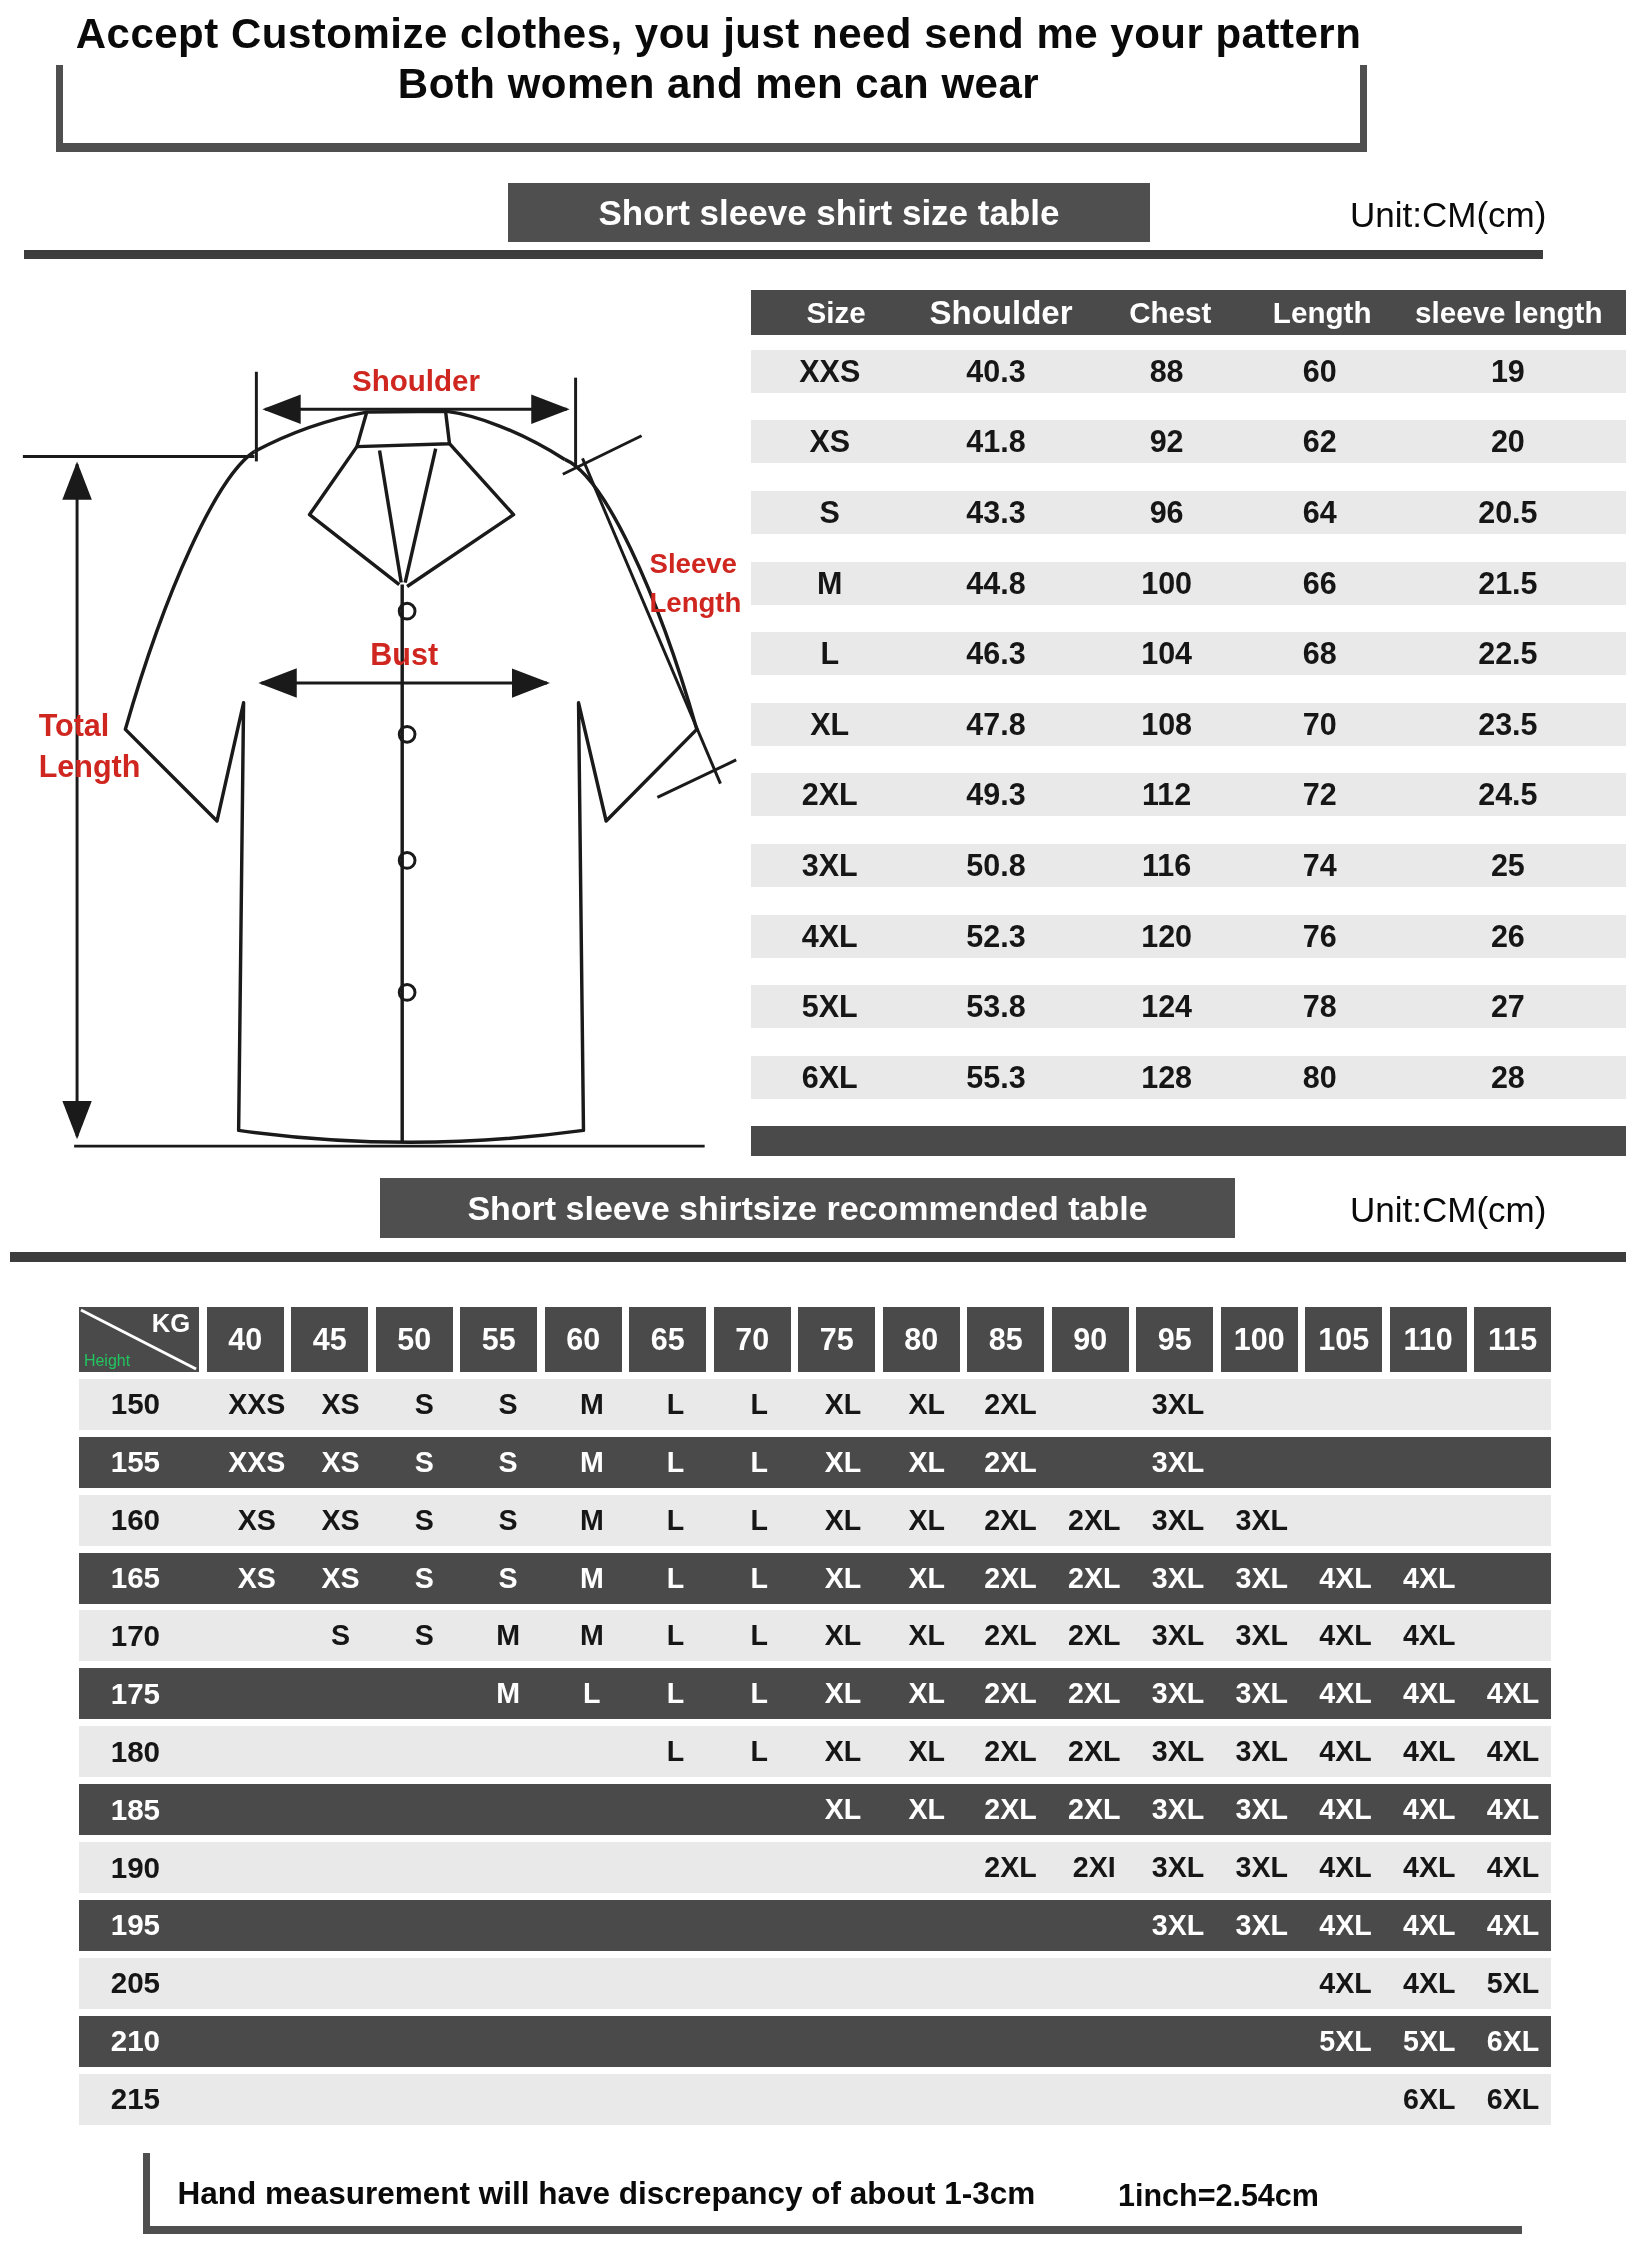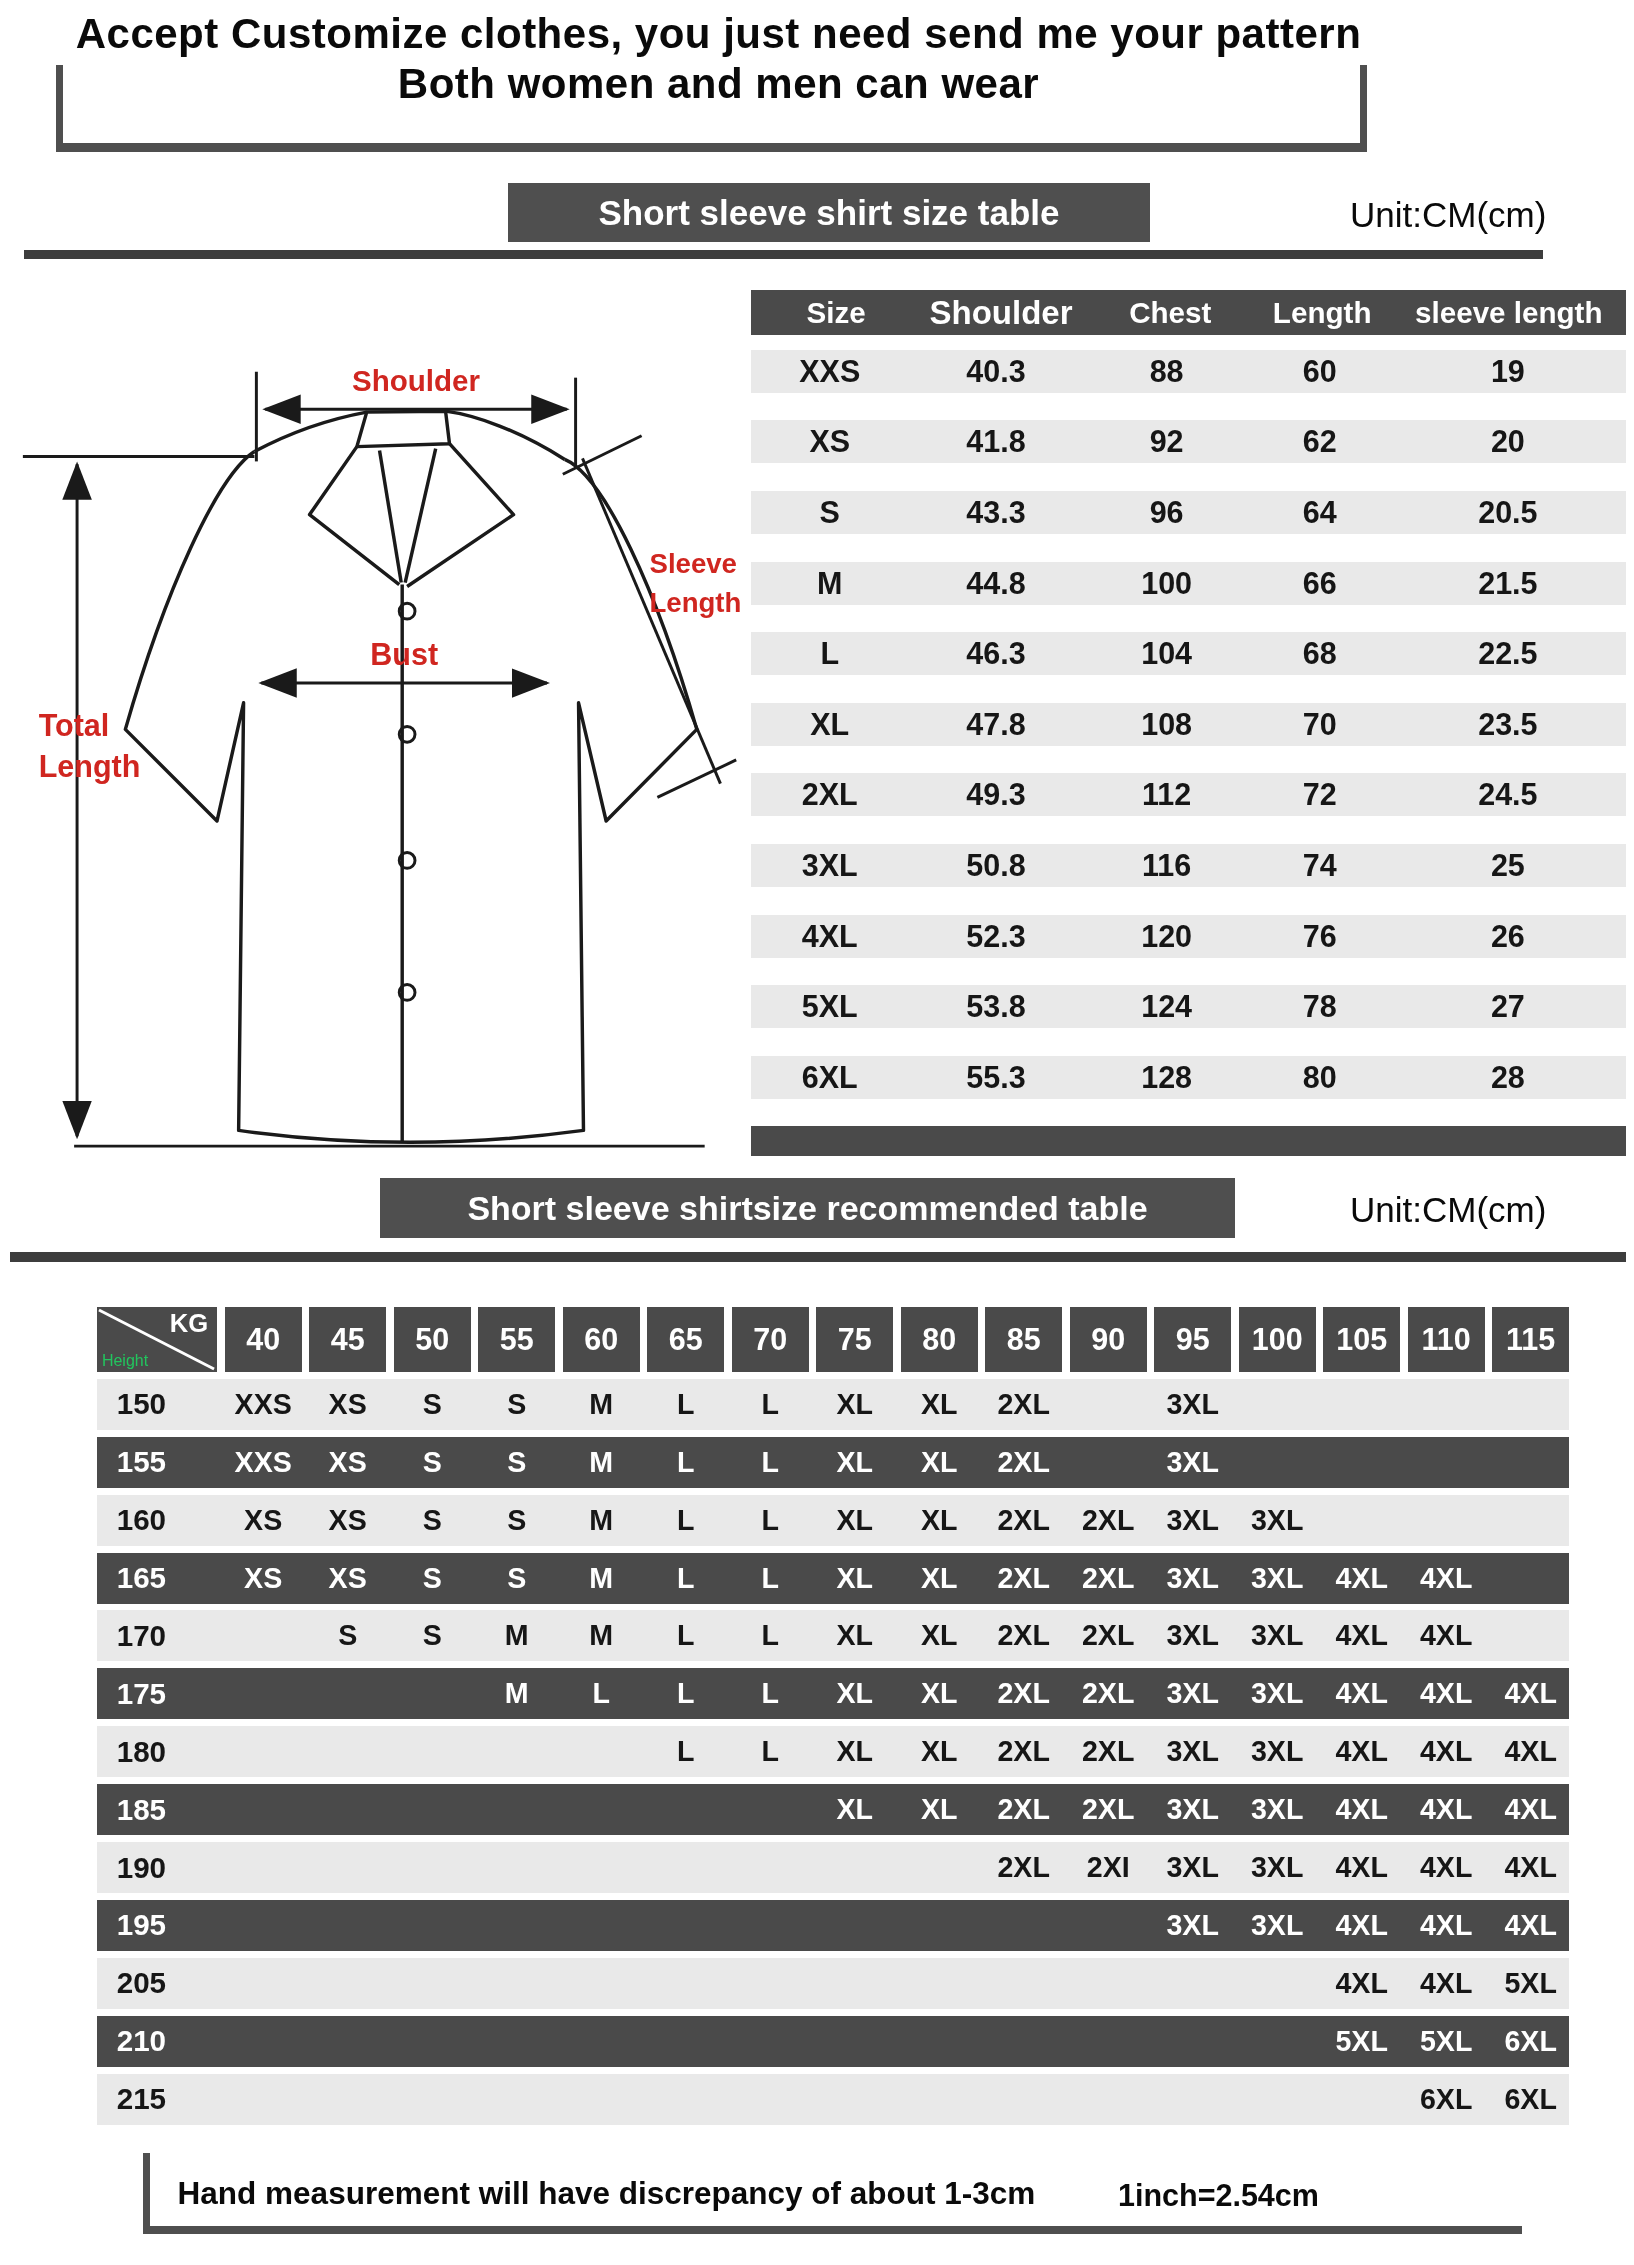--- a/index.html
+++ b/index.html
@@ -34,29 +34,29 @@
   .size-grid{display:grid;grid-template-columns:18% 20% 19% 16% 27%;}
   .st-head{background:#4a4a4a;height:45px;color:#fff;font-weight:bold;font-size:29.6px;padding-left:7px;}
   .st-head > div{display:flex;align-items:center;justify-content:center;}
   .st-head .big{font-size:33px;}
   .st-body{margin-top:14.8px;}
   .st-row{height:43px;background:#e9e9e9;margin-bottom:27.6px;font-size:30.5px;font-weight:bold;color:#161616;}
   .st-row > div{display:flex;align-items:center;justify-content:center;}
   .st-footbar{height:29.6px;background:#4a4a4a;margin-top:4.9px;}
 
   
-  .matrix{position:absolute;left:97px;top:1307px;width:1472px;}
+  .matrix{position:absolute;left:79px;top:1307px;width:1472px;}
   .mx-grid{display:grid;grid-template-columns:120px repeat(16,1fr);column-gap:7.9px;}
   .mx-head .mx-cell{background:#4a4a4a;color:#fff;font-weight:bold;font-size:30.5px;
     display:flex;align-items:center;justify-content:center;height:65px;}
   .mx-corner{position:relative;background:#4a4a4a;height:65px;}
   .mx-corner svg{position:absolute;left:0;top:0;width:100%;height:100%;}
   .ckg{position:absolute;right:8.9px;top:2px;color:#fff;font-weight:bold;font-size:25.6px;}
   .che{position:absolute;left:4.9px;bottom:2px;color:#22c55e;font-weight:normal;font-size:16px;}
-  .mx-row{height:51px;margin-top:6.9px;font-weight:bold;font-size:28.6px;}
+  .mx-row{height:51px;margin-top:6.9px;font-weight:bold;font-size:28.6px;padding-left:12px;}
   .mx-row.light{background:#e9e9e9;color:#161616;}
   .mx-row.dark{background:#4a4a4a;color:#ffffff;}
   .mx-row > div{display:flex;align-items:center;justify-content:center;white-space:nowrap;}
   .mx-row .hcell{justify-content:flex-start;padding-left:19.7px;font-size:29.6px;}
 
   
   .footer{position:absolute;left:143px;top:2153px;width:1379px;height:81px;
     border-left:7.9px solid #4f4f4f;border-bottom:8.9px solid #4f4f4f;box-sizing:border-box;}
   .f-note{position:absolute;left:27.6px;top:21.7px;font-size:31.5px;font-weight:bold;color:#0a0a0a;}
   .f-conv{position:absolute;left:968px;top:24.6px;font-size:30.5px;font-weight:bold;color:#0a0a0a;}

